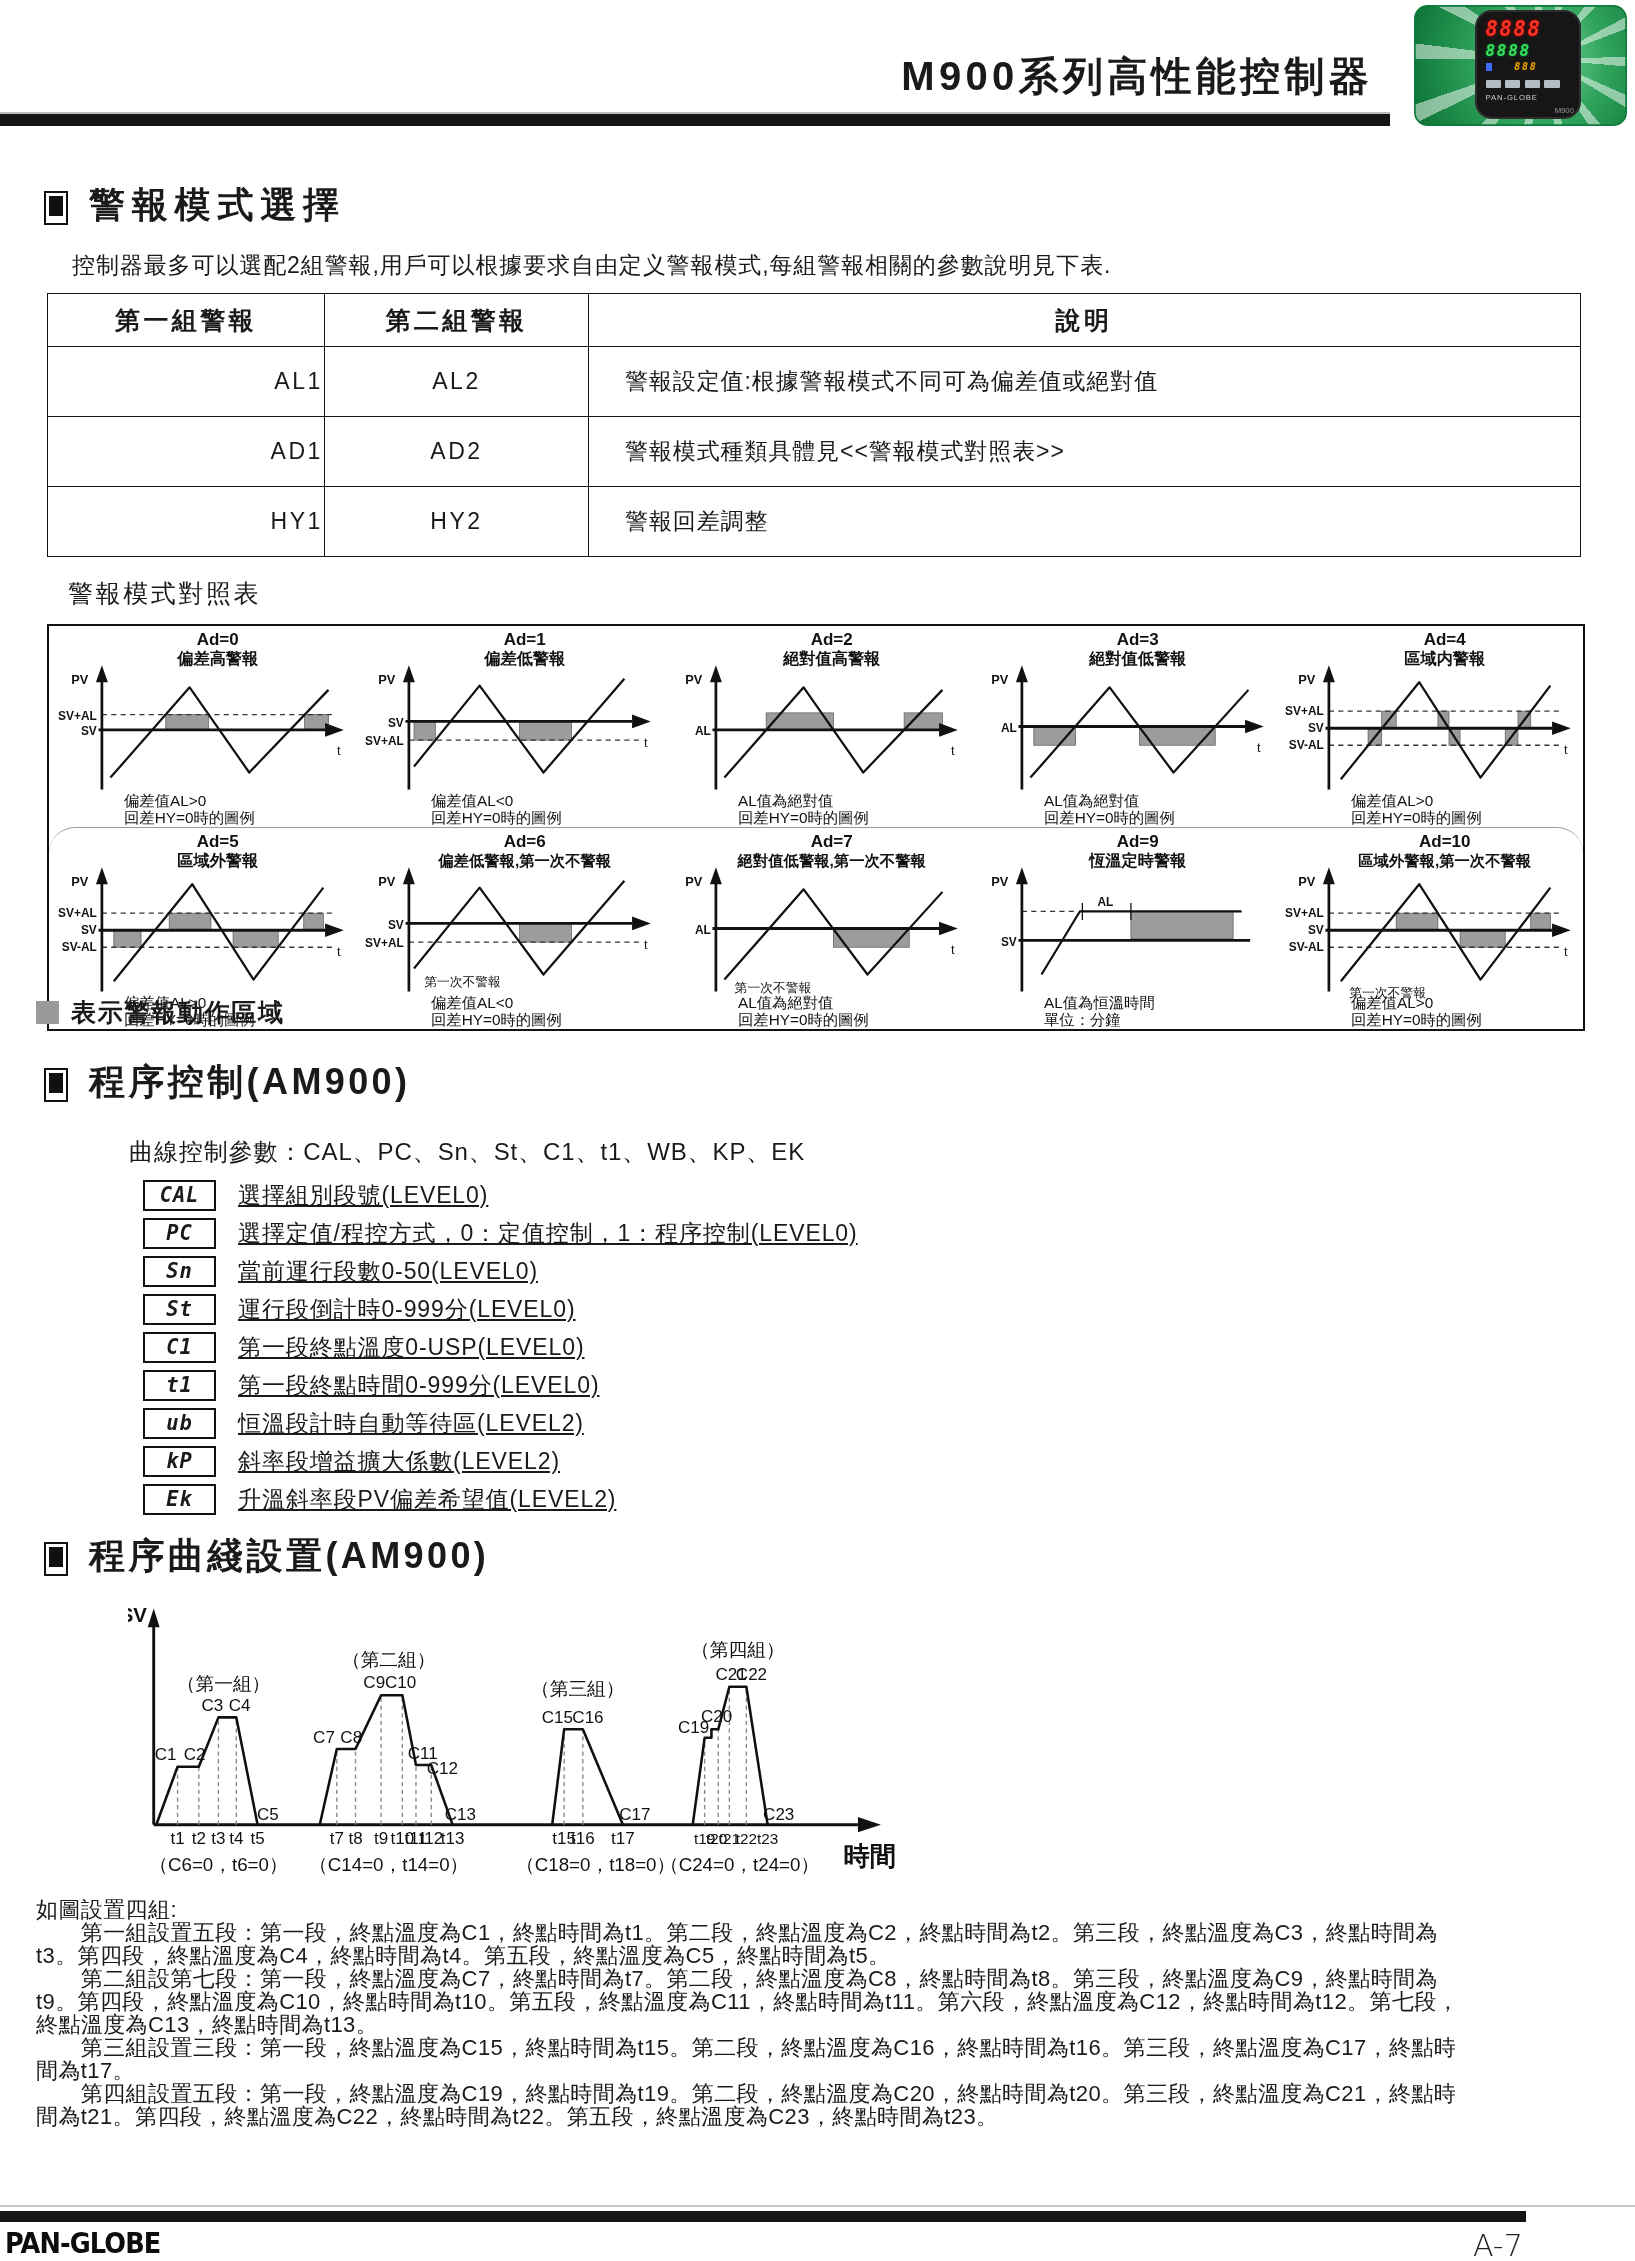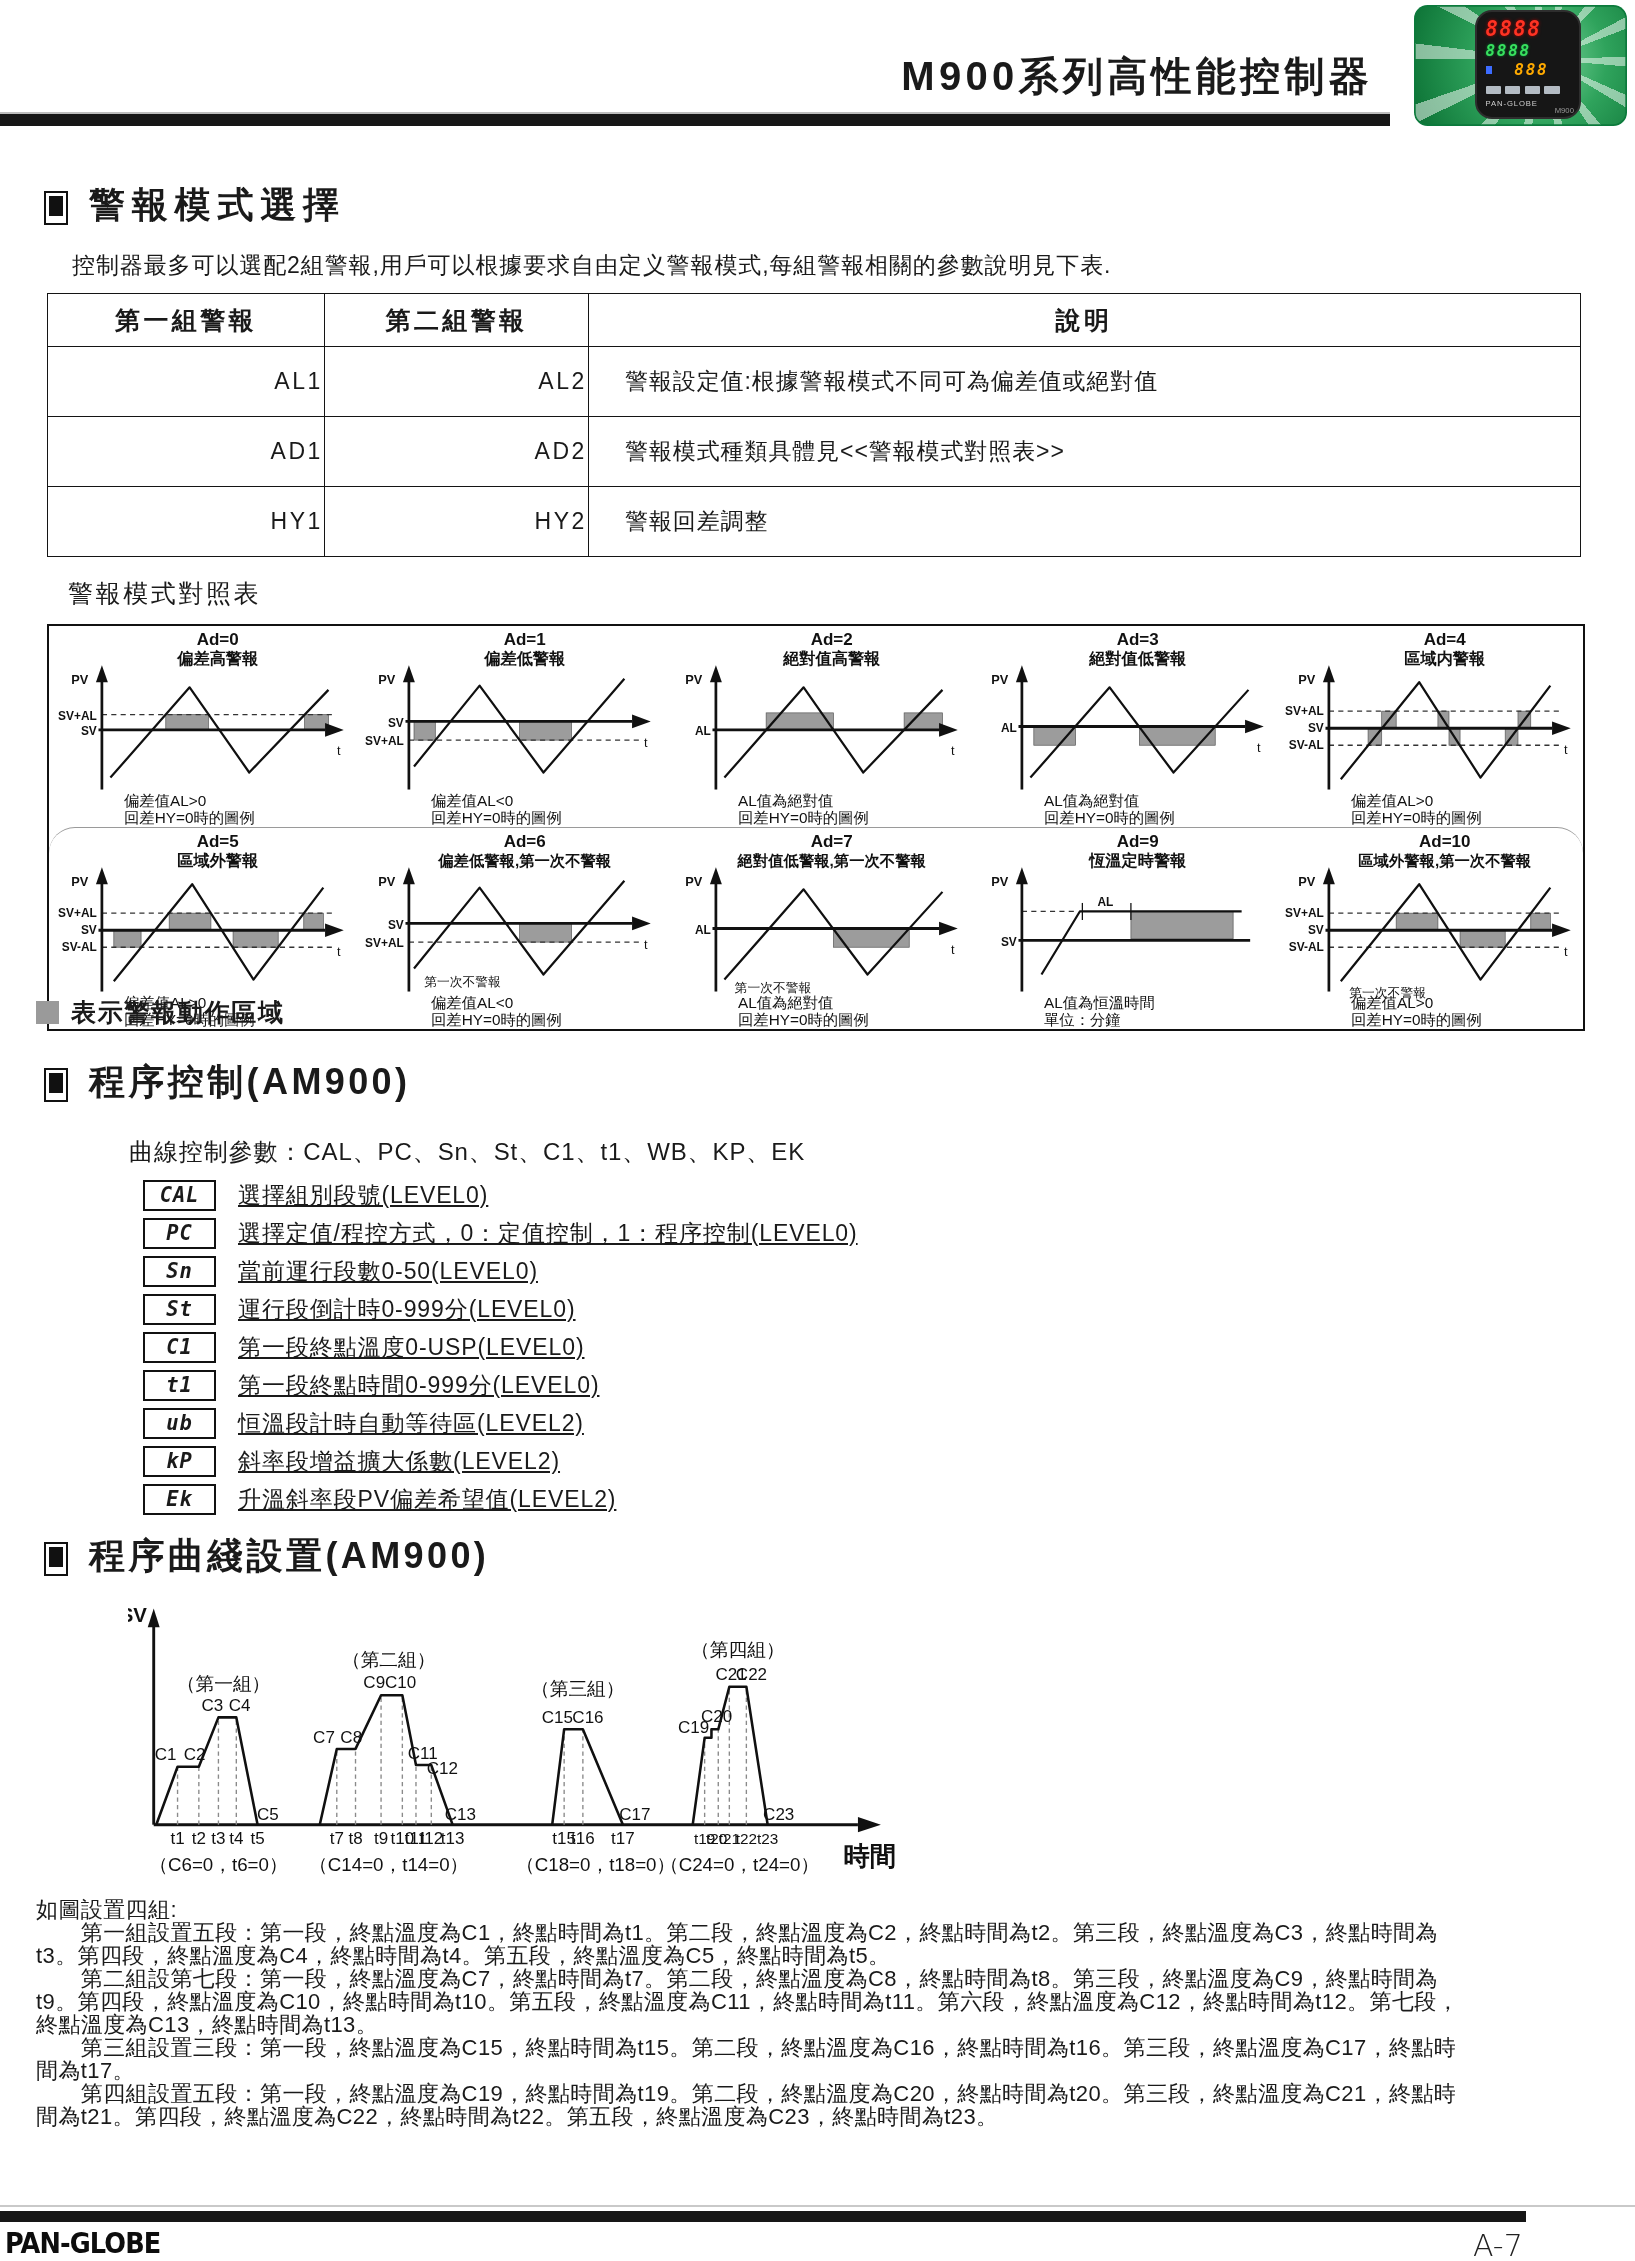--- a/index.html
+++ b/index.html
@@ -17,42 +17,42 @@
       repeating-conic-gradient(from 10deg at 62% 45%, rgba(255,255,255,.50) 0deg 7deg, rgba(255,255,255,0) 7deg 26deg),
       radial-gradient(circle at 60% 45%, #7fd9a0 0%, #2fa35c 45%, #0a6f33 100%);
     box-shadow:inset 0 0 0 1.7px #0c7a3c;overflow:hidden;}
   #device-panel{position:absolute;left:61px;top:5.1px;width:106px;height:109px;background:#161616;
     border:2.6px solid #2e2e2e;border-radius:17px;box-sizing:border-box;padding:6.8px 6.8px 3.4px 8.5px;}
   .seg{font-family:"DejaVu Sans Mono",monospace;font-style:italic;font-weight:700;letter-spacing:1.7px;line-height:1;}
   #disp-pv{color:#ff3323;font-size:20.4px;text-shadow:0 0 3.4px #a00;}
   #disp-sv{color:#39e05e;font-size:16px;margin-top:3.4px;text-shadow:0 0 2.6px #083;}
   #disp-row3{display:flex;align-items:center;margin-top:3.4px;}
   #disp-dot{width:6.8px;height:8.5px;background:#3d6cff;margin-right:22px;}
-  #disp-aux{color:#ffaa00;font-size:16px;}
+  #disp-aux{color:#ffaa00;font-size:10px;}
   #disp-keys{display:flex;gap:4.3px;margin-top:7.7px;}
   .keycap{width:15.3px;height:7.7px;background:#cfd8e2;opacity:.85;border-radius:0.9px;}
   #panel-brand{color:#cfcfcf;font-size:7.7px;margin-top:5.1px;letter-spacing:0.9px;}
   #panel-model{position:absolute;right:5.1px;bottom:2.6px;color:#9a9a9a;font-size:7.7px;}
 
   
   .sec-icon{position:absolute;width:24px;height:34px;border:2.6px solid #111;background:#fff;box-sizing:border-box;}
   .sec-icon .fill{position:absolute;left:2.6px;right:2.6px;top:2.6px;bottom:6.8px;background:#111;}
   .sec-title{position:absolute;font-size:36px;font-weight:600;letter-spacing:6.8px;}
 
   
   #intro{position:absolute;left:72px;top:250px;font-size:23px;letter-spacing:0.9px;}
   #cmp-subtitle{position:absolute;left:68px;top:577px;font-size:25px;letter-spacing:2.6px;}
 
   
   #param-table{position:absolute;left:47px;top:293px;border-collapse:collapse;}
   #param-table th,#param-table td{border:1.7px solid #141414;box-sizing:border-box;}
   #param-table th{height:53px;font-size:25px;font-weight:600;letter-spacing:3.4px;text-align:center;}
   #param-table td{height:70px;}
   .cell-code{width:277px;text-align:right;font-size:23px;letter-spacing:2.6px;}
-  .cell-code2{width:264px;text-align:right;font-size:23px;letter-spacing:2.6px;}
+  .cell-code2{width:264px;text-align:center;font-size:23px;letter-spacing:2.6px;}
   .cell-desc{width:992px;font-size:23px;padding-left:36px;letter-spacing:0.9px;}
 
   
   #alarm-box{position:absolute;left:47px;top:624px;width:1538px;height:407px;border:2.6px solid #111;box-sizing:border-box;background:#fff;}
   .alarm-row{display:flex;height:201px;}
   .alarm-row.second{border-top:1.7px solid #9a9a9a;border-radius:26px;}
   .chart-cell{width:20%;height:100%;}
   .chart-cell svg{width:100%;height:100%;display:block;}
   svg text{font-family:"Liberation Sans","DejaVu Sans",sans-serif;}
 

